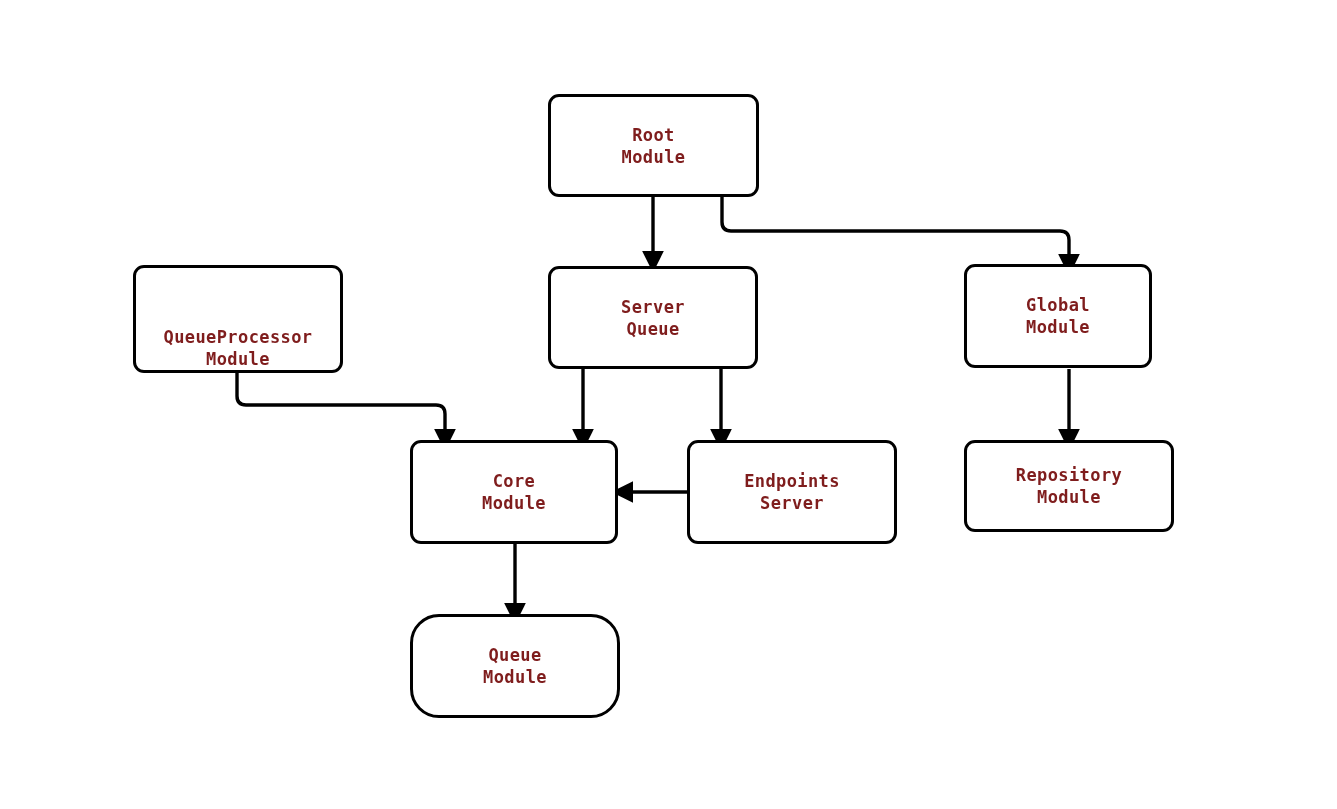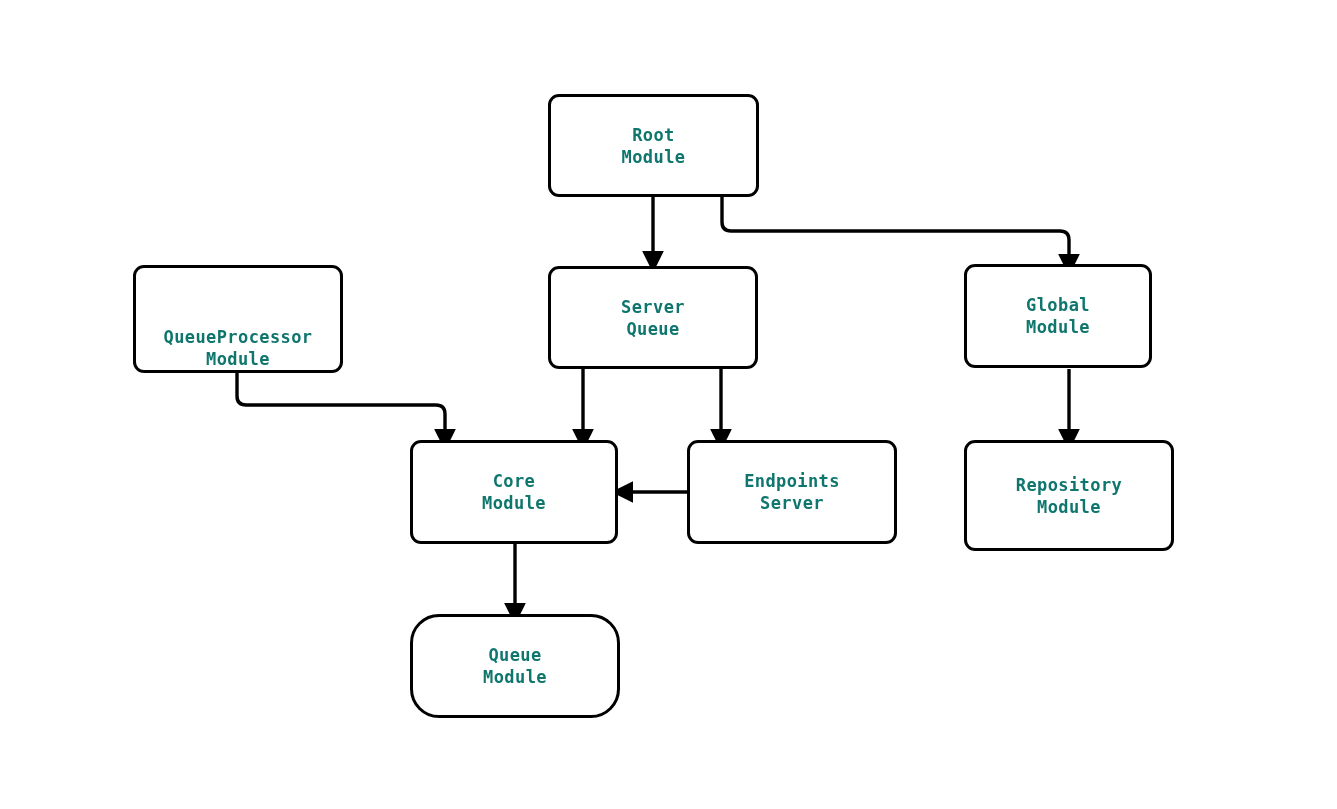--- a/index.html
+++ b/index.html
@@ -35,21 +35,21 @@
     display: flex;
     align-items: center;
     justify-content: center;
     z-index: 2;
   }
   .node-label {
     font-family: "DejaVu Sans Mono", "Liberation Mono", monospace;
     font-size: 17px;
     line-height: 22px;
     font-weight: 700;
-    color: #0f766e;
+    color: #7f1d1d;
     text-align: center;
     white-space: pre;
     letter-spacing: 0.4px;
     user-select: none;
   }
 </style>
 </head>
 <body>
 
 <div id="diagram-root">
@@ -90,21 +90,21 @@
 Module</div>
       </div>
       <div class="node" style="left: 410px; top: 440px; width: 208px; height: 104px;">
         <div class="node-label">Core
 Module</div>
       </div>
       <div class="node" style="left: 687px; top: 440px; width: 210px; height: 104px;">
         <div class="node-label">Endpoints
 Server</div>
       </div>
-      <div class="node" style="left: 964px; top: 440px; width: 210px; height: 111px;">
+      <div class="node" style="left: 964px; top: 440px; width: 210px; height: 92px;">
         <div class="node-label">Repository
 Module</div>
       </div>
       <div class="node" style="left: 410px; top: 614px; width: 210px; height: 104px; border-radius: 29px;">
         <div class="node-label">Queue
 Module</div>
       </div>
     </div>
 
 </div>

